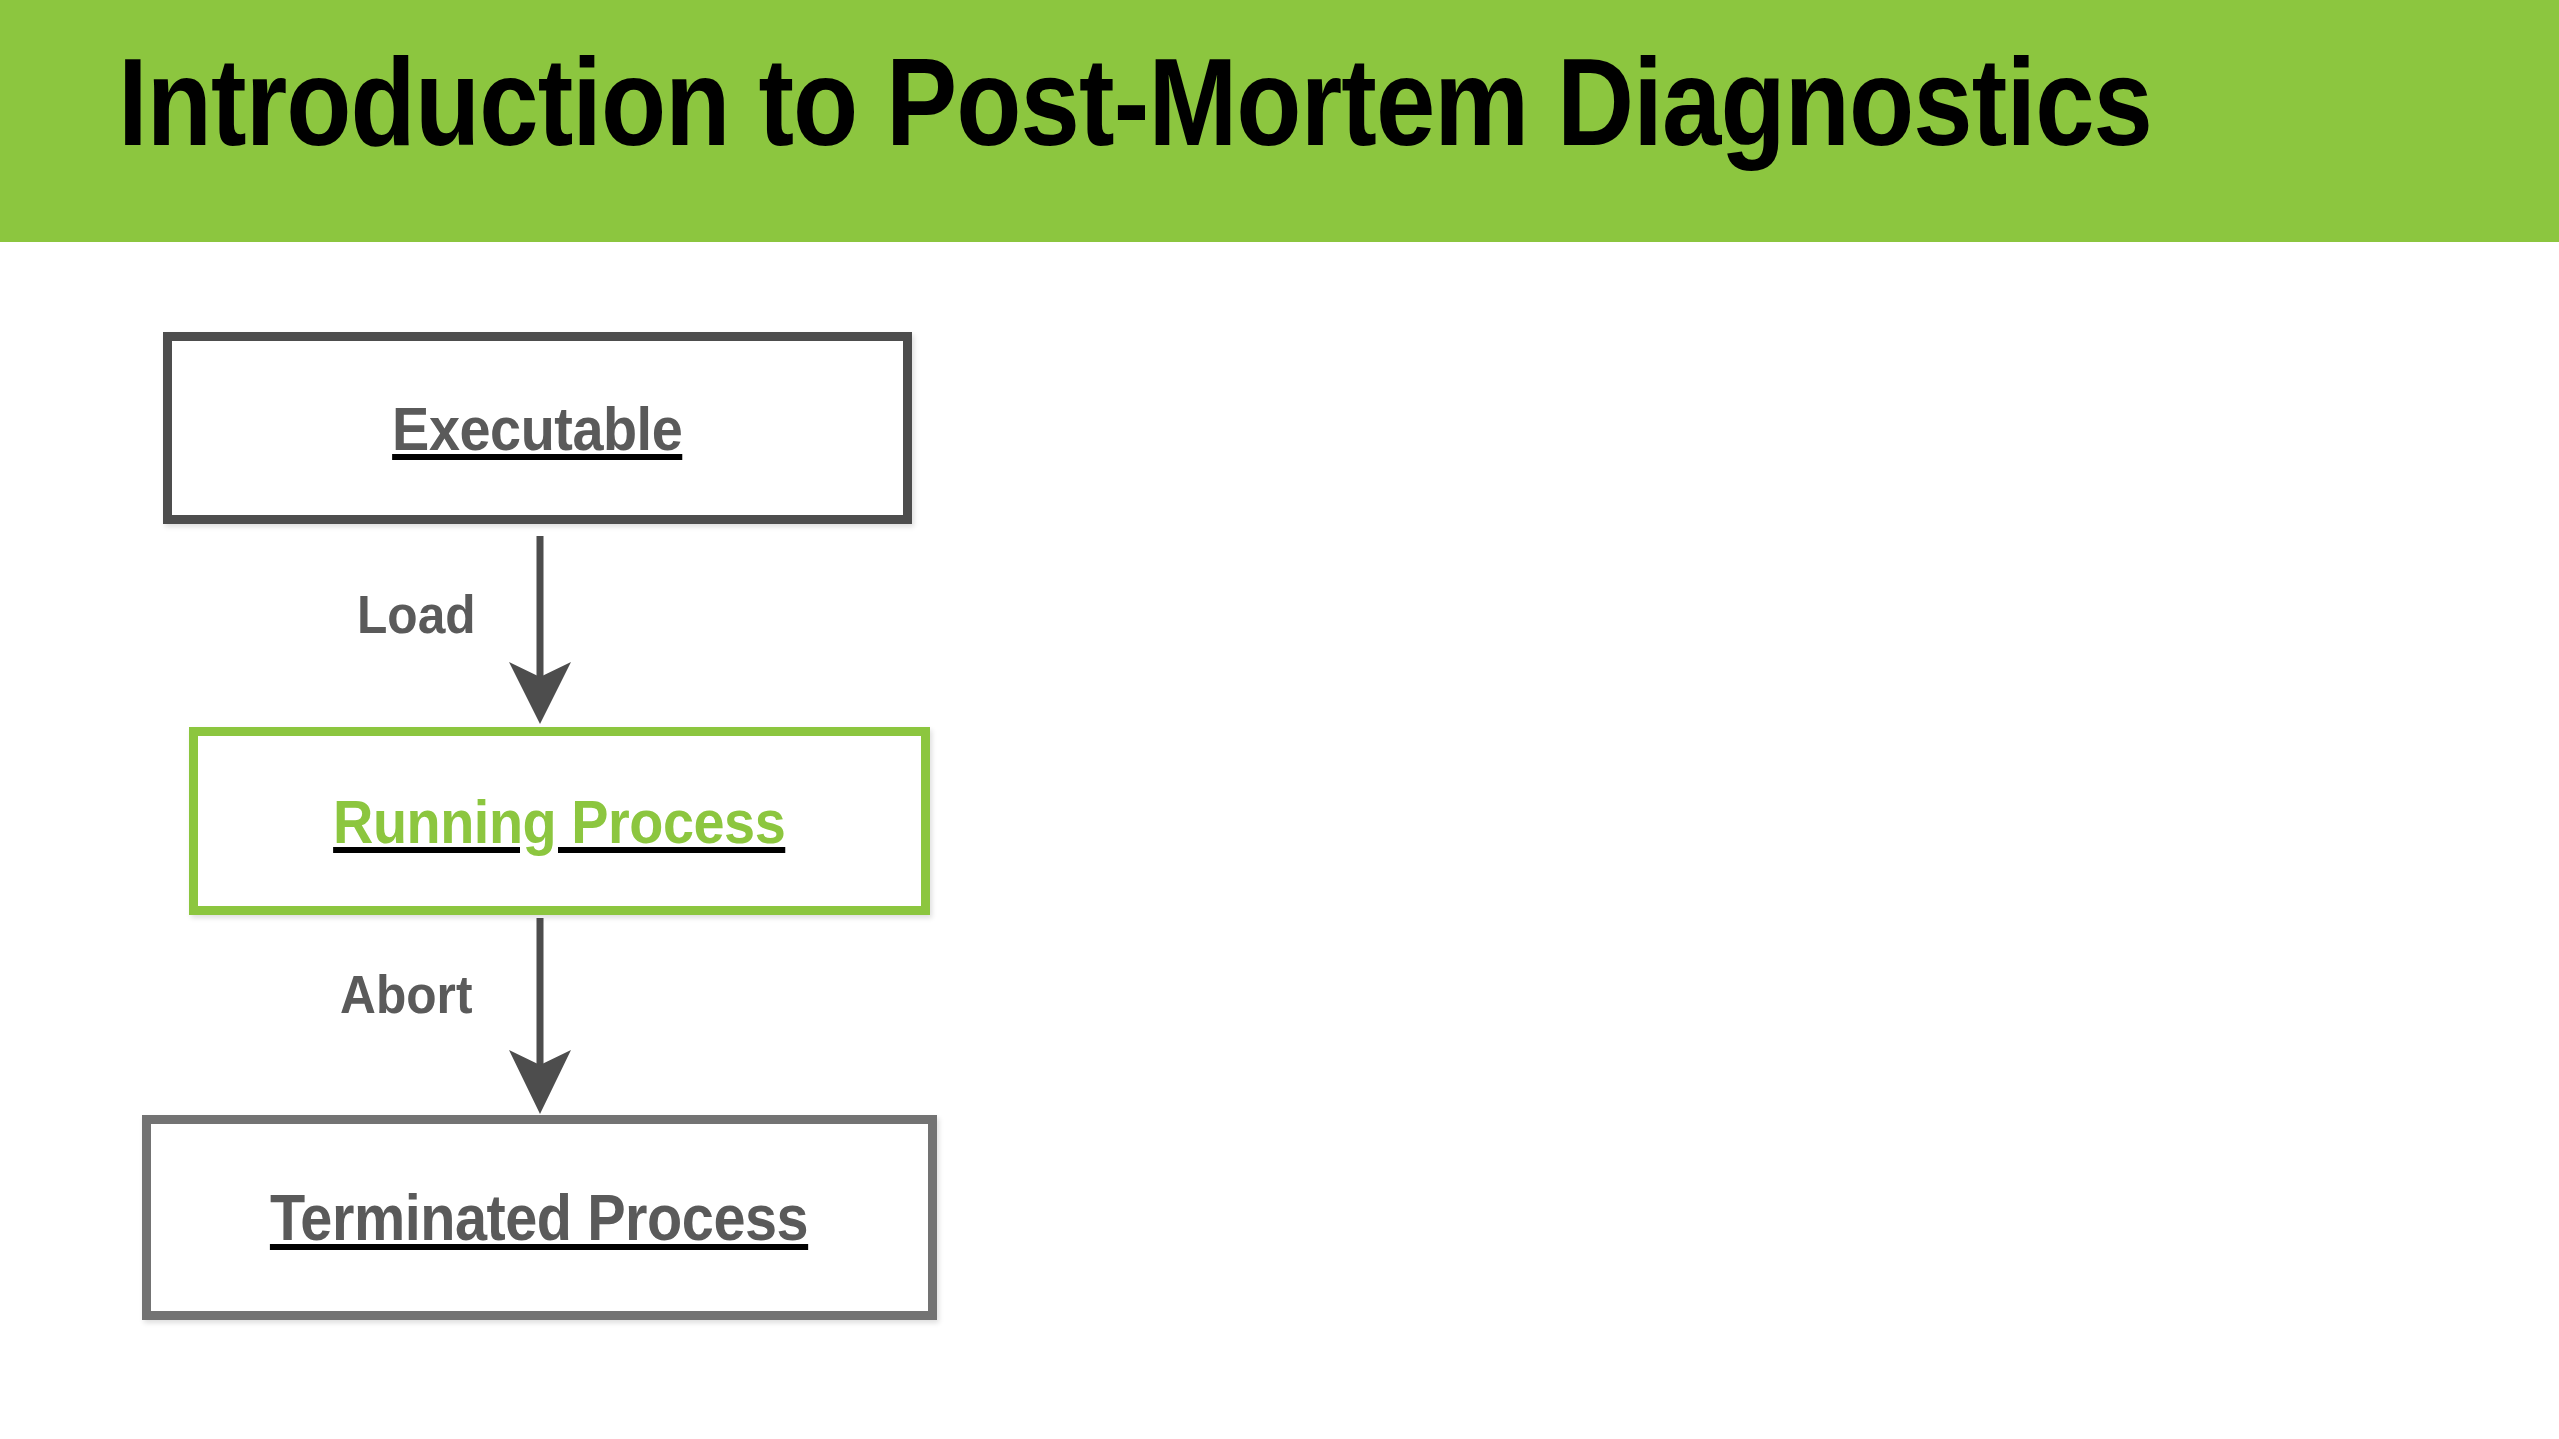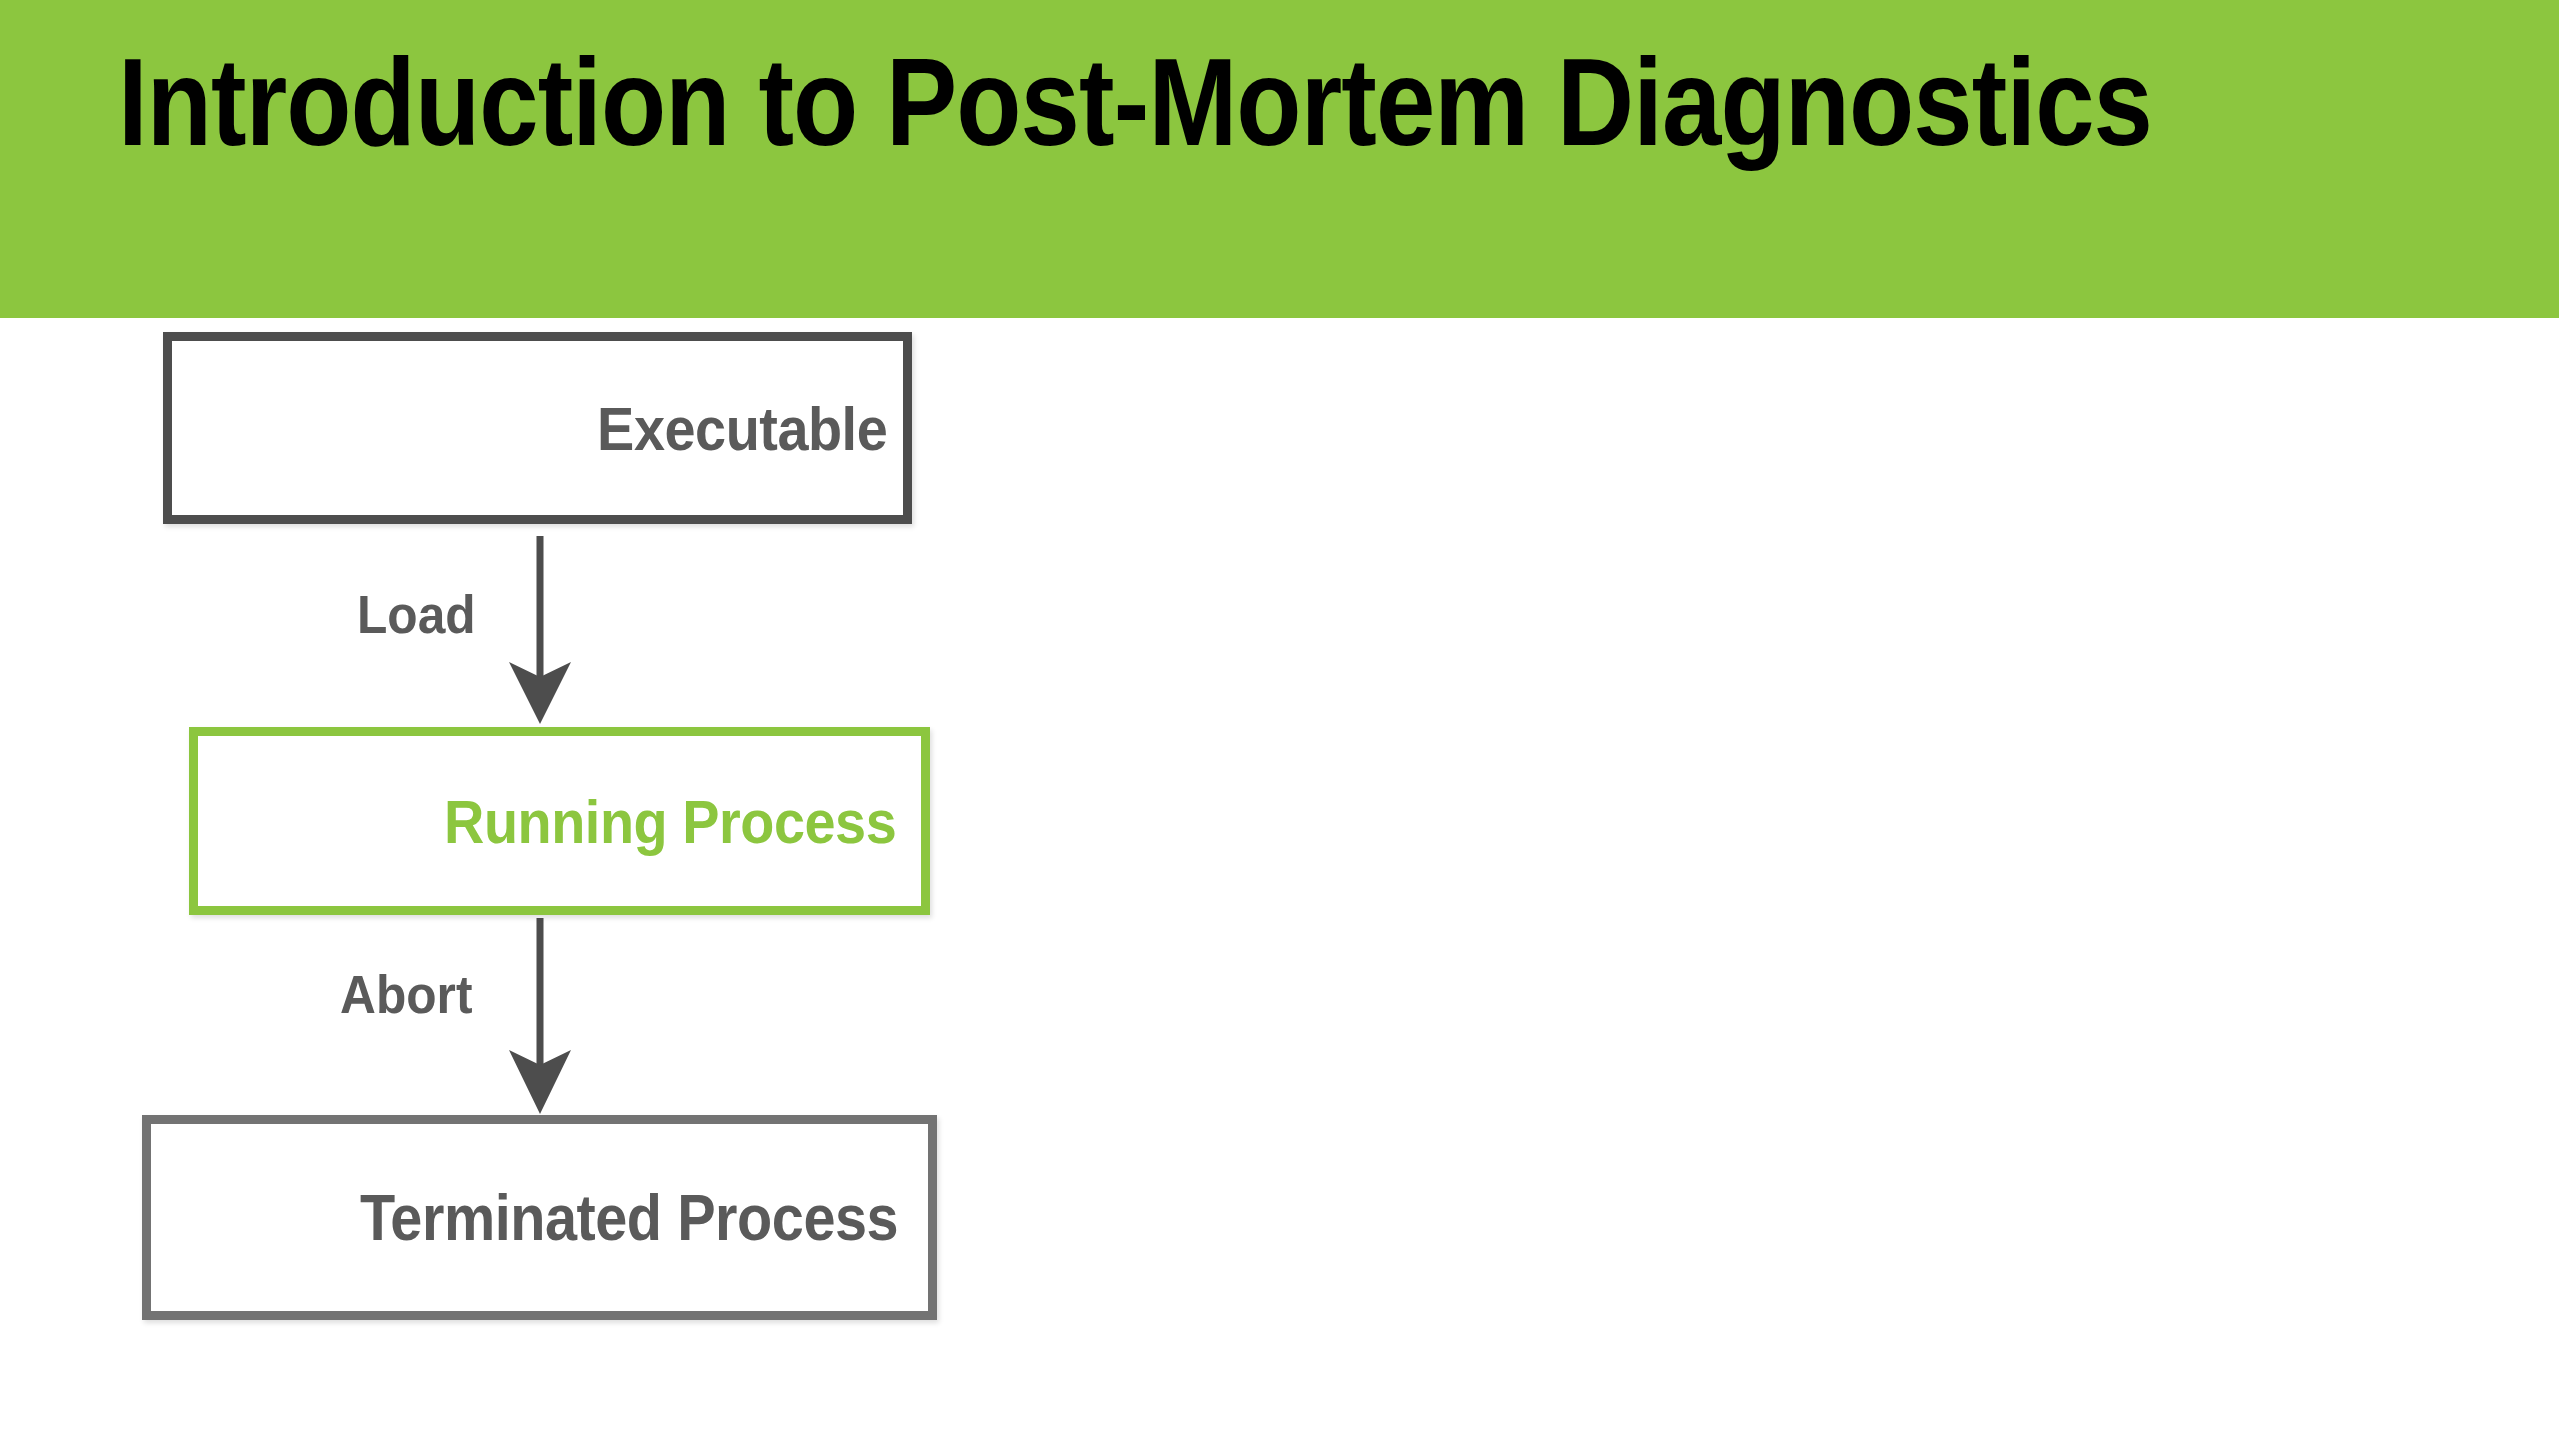--- a/index.html
+++ b/index.html
@@ -14,21 +14,21 @@
     overflow: hidden;
     font-family: "Liberation Sans", sans-serif;
   }
 
   
   #title-banner {
     position: absolute;
     left: 0;
     top: 0;
     width: 2559px;
-    height: 318px;
+    height: 242px;
     background: #8CC63F;
   }
   #slide-title {
     position: absolute;
     left: 118px;
     top: 30px;
     font-family: "Liberation Sans Narrow", "Liberation Sans", sans-serif;
     font-weight: bold;
     font-size: 124px;
     line-height: 145px;
@@ -47,22 +47,23 @@
     width: 2559px;
     height: 1161px;
   }
 
   .node-box {
     position: absolute;
     box-sizing: border-box;
     background: #ffffff;
     display: flex;
     align-items: center;
-    justify-content: flex-end;
+    justify-content: center;
     box-shadow: 2px 3px 5px rgba(0,0,0,0.13);
+    text-decoration: underline;
   }
   .node-label {
     font-family: "Liberation Sans Narrow", "Liberation Sans", sans-serif;
     font-weight: bold;
     white-space: nowrap;
     transform: scaleX(0.9);
   }
 
   
   #node-executable {

